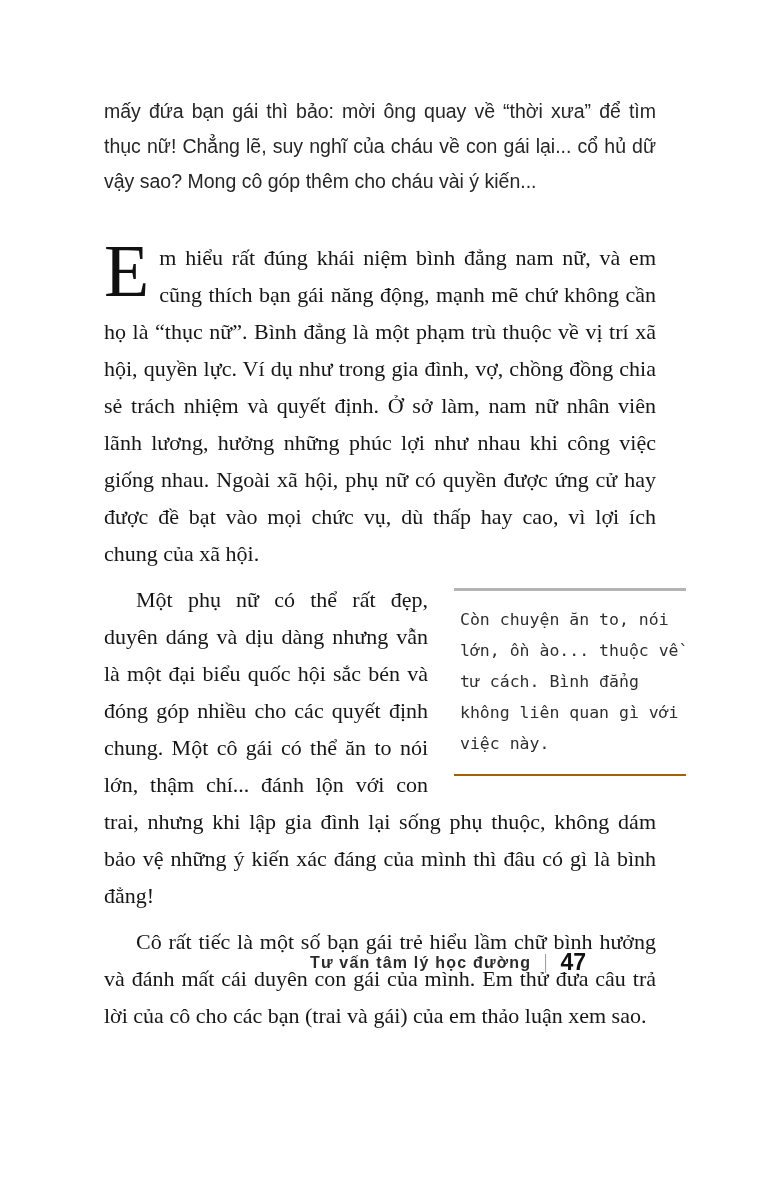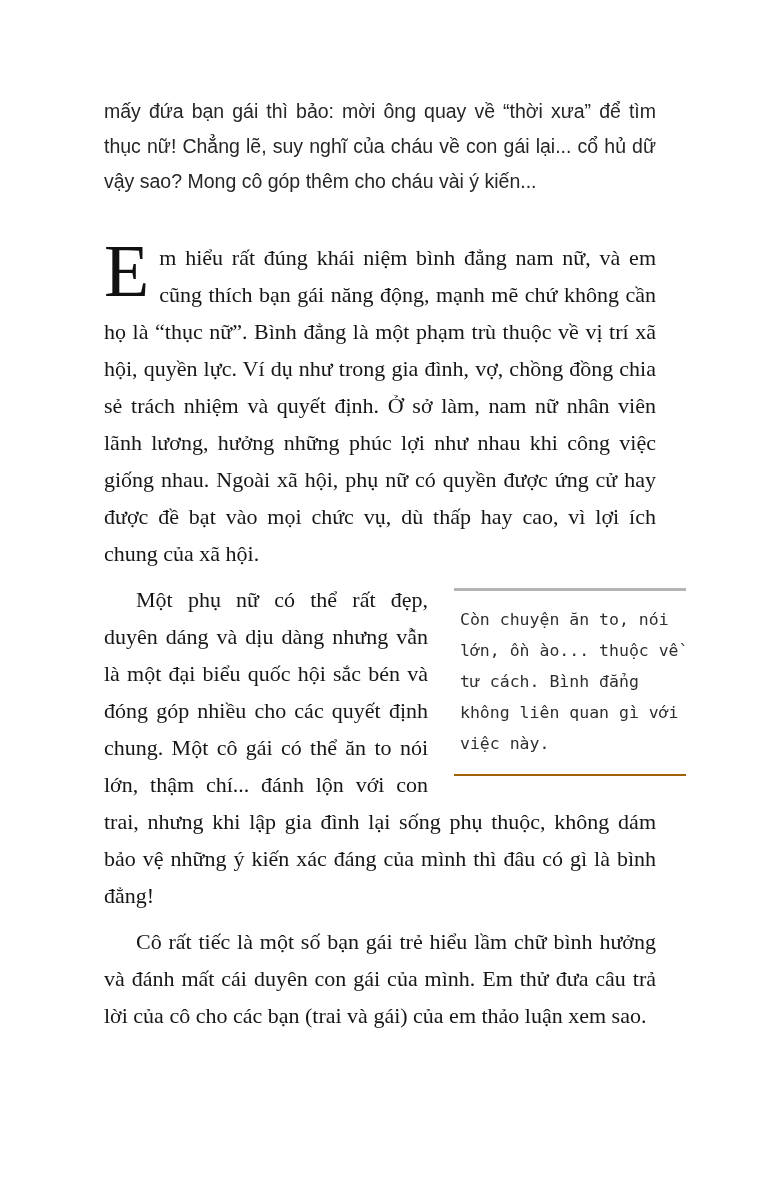--- a/index.html
+++ b/index.html
@@ -109,15 +109,20 @@
       <div class="para-group">
         <aside class="pullquote">
           <span>Còn chuyện ăn to, nói lớn, ồn ào... thuộc về tư cách. Bình đẳng không liên quan gì với việc này.</span>
         </aside>
         <div class="para indent">Một phụ nữ có thể rất đẹp, duyên dáng và dịu dàng nhưng vẫn là một đại biểu quốc hội sắc bén và đóng góp nhiều cho các quyết định chung. Một cô gái có thể ăn to nói lớn, thậm chí... đánh lộn với con trai, nhưng khi lập gia đình lại sống phụ thuộc, không dám bảo vệ những ý kiến xác đáng của mình thì đâu có gì là bình đẳng!</div>
       </div>
 
       <div class="para indent">Cô rất tiếc là một số bạn gái trẻ hiểu lầm chữ bình hưởng và đánh mất cái duyên con gái của mình. Em thử đưa câu trả lời của cô cho các bạn (trai và gái) của em thảo luận xem sao.</div>
     </div>
 
+    <div class="footer">
+      <span class="footer-title">Tư vấn tâm lý học đường</span>
+      <span class="footer-sep">|</span>
+      <span class="footer-page">47</span>
+    </div>
 
   </div>
 </div>
 
 </body></html>

